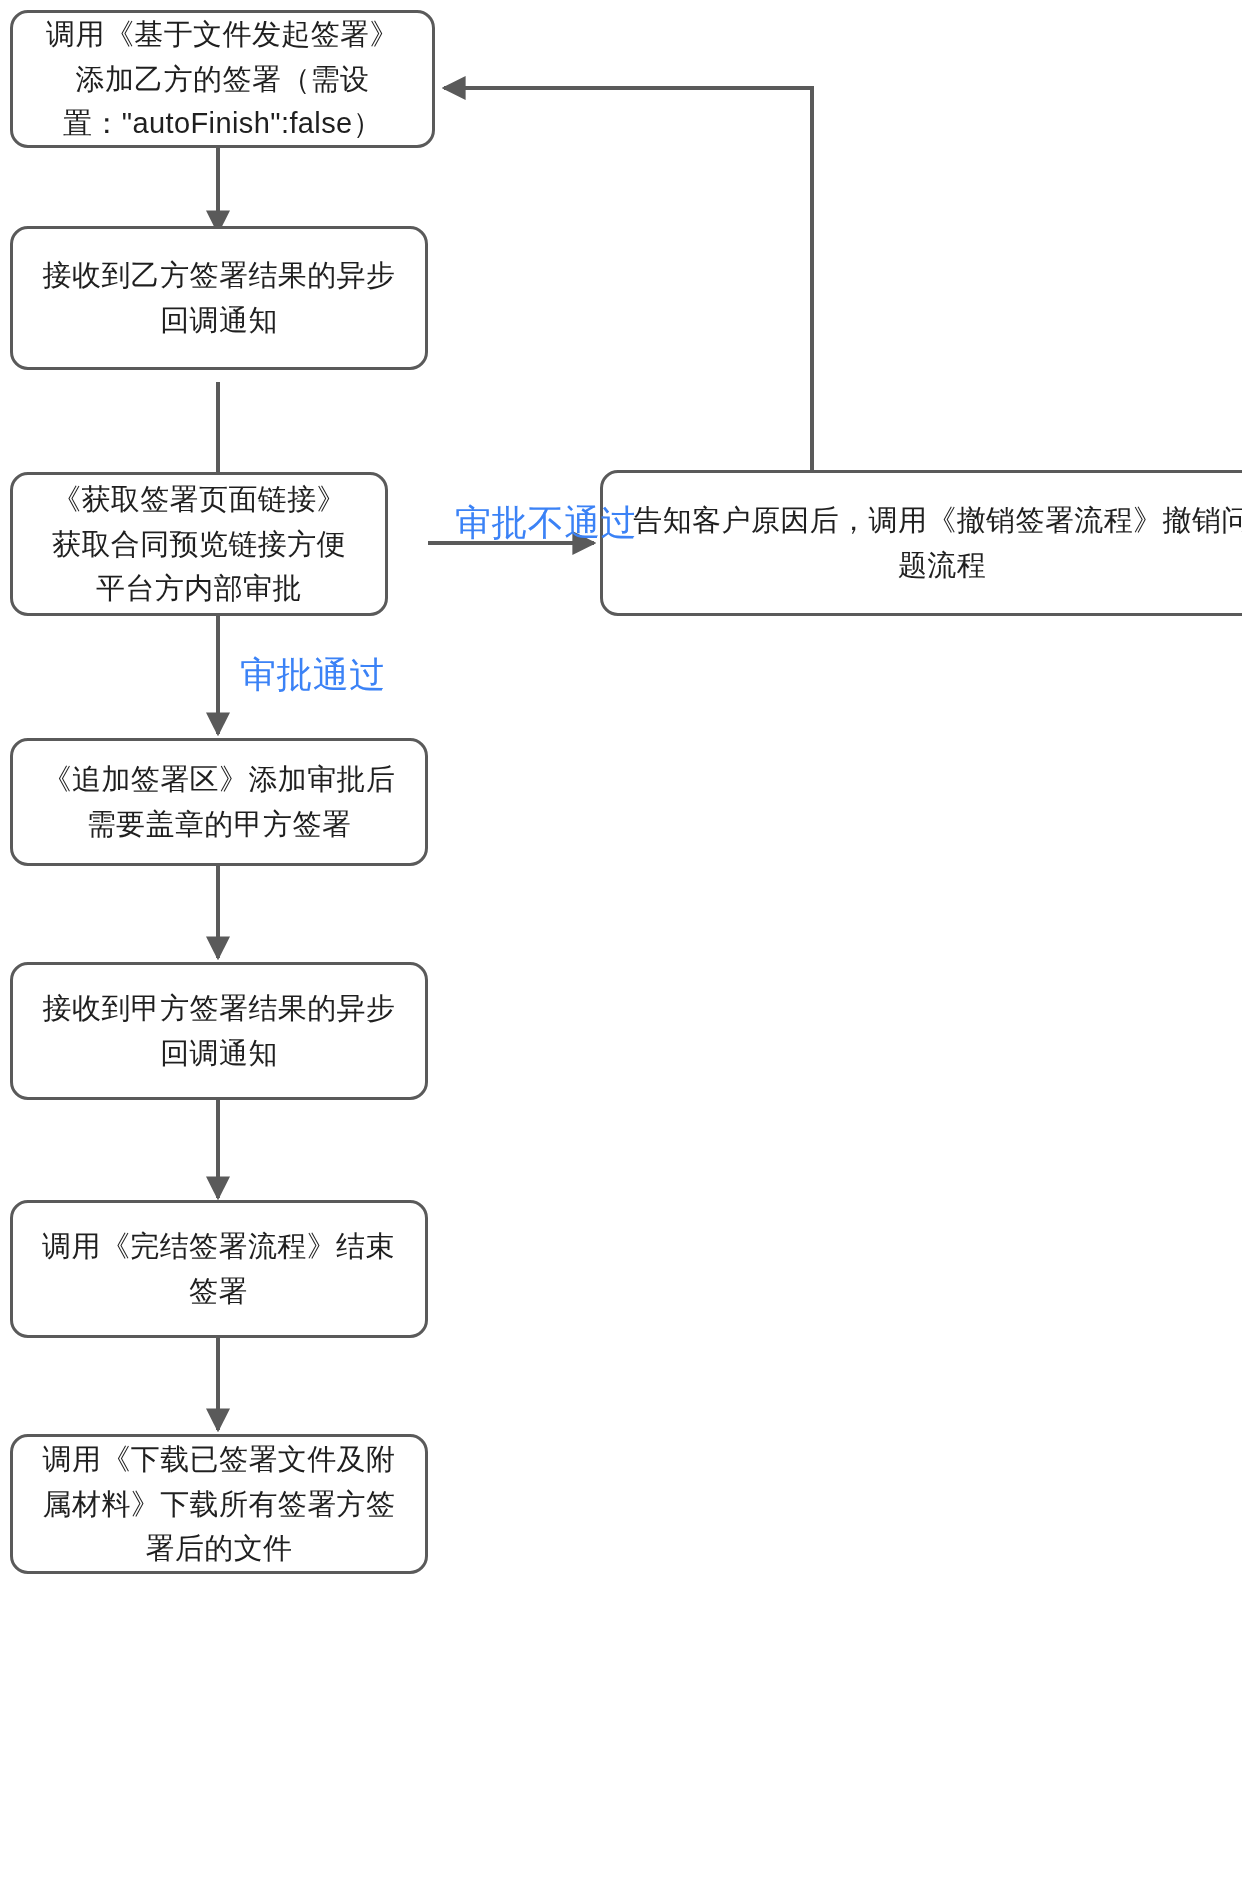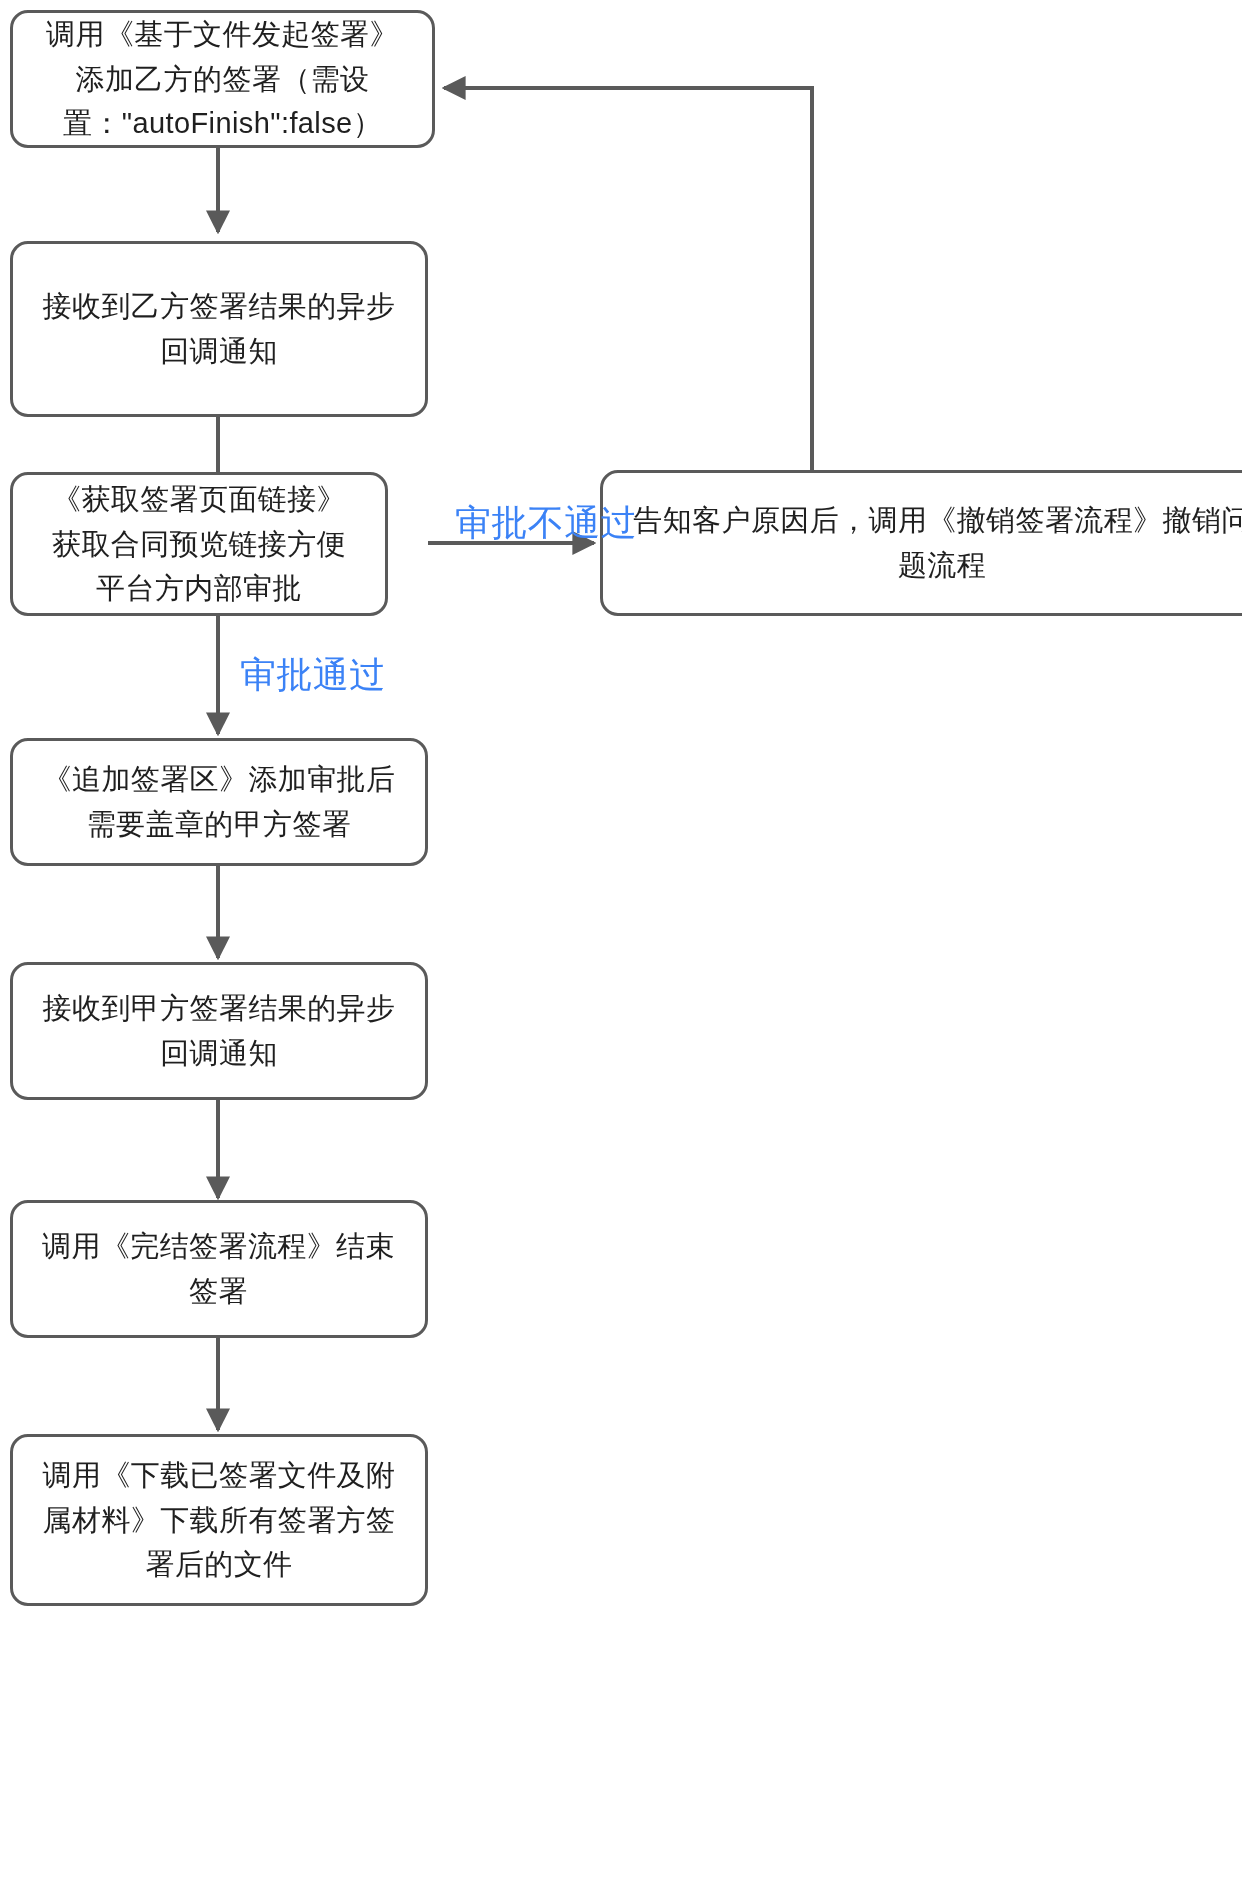--- a/index.html
+++ b/index.html
@@ -97,21 +97,21 @@
 
     <g>
       <path d="M 218 1338 L 218 1430" stroke="#5a5a5a" stroke-width="4" fill="none" marker-end="url(#arrow)"></path>
     </g>
   </svg>
 
   <div class="node" style="left:10px; top:10px; width:425px; height:138px;">
     <span class="label">调用《基于文件发起签署》添加乙方的签署（需设置："autoFinish":false）</span>
   </div>
 
-  <div class="node" style="left:10px; top:241px; width:418px; height:176px;">
+  <div class="node" style="left:10px; top:226px; width:418px; height:144px;">
     <span class="label">接收到乙方签署结果的异步回调通知</span>
   </div>
 
   <div class="node" style="left:10px; top:472px; width:378px; height:144px;">
     <span class="label">《获取签署页面链接》获取合同预览链接方便平台方内部审批</span>
   </div>
 
   <div class="node" style="left:600px; top:470px; width:684px; height:146px;">
     <span class="label">告知客户原因后，调用《撤销签署流程》撤销问题流程</span>
   </div>
@@ -121,21 +121,21 @@
   </div>
 
   <div class="node" style="left:10px; top:738px; width:418px; height:128px;">
     <span class="label">《追加签署区》添加审批后需要盖章的甲方签署</span>
   </div>
 
   <div class="node" style="left:10px; top:1200px; width:418px; height:138px;padding-left:25px;">
     <span class="label">调用《完结签署流程》结束签署</span>
   </div>
 
-  <div class="node" style="left:10px; top:1434px; width:418px; height:172px;">
+  <div class="node" style="left:10px; top:1434px; width:418px; height:140px;">
     <span class="label">调用《下载已签署文件及附属材料》下载所有签署方签署后的文件</span>
   </div>
 
   <div class="edge-label" style="left:455px; top:500px;">审批不通过</div>
 
   <div class="edge-label" style="left:240px; top:652px;">审批通过</div>
 
 </div>
 
 </body></html>

